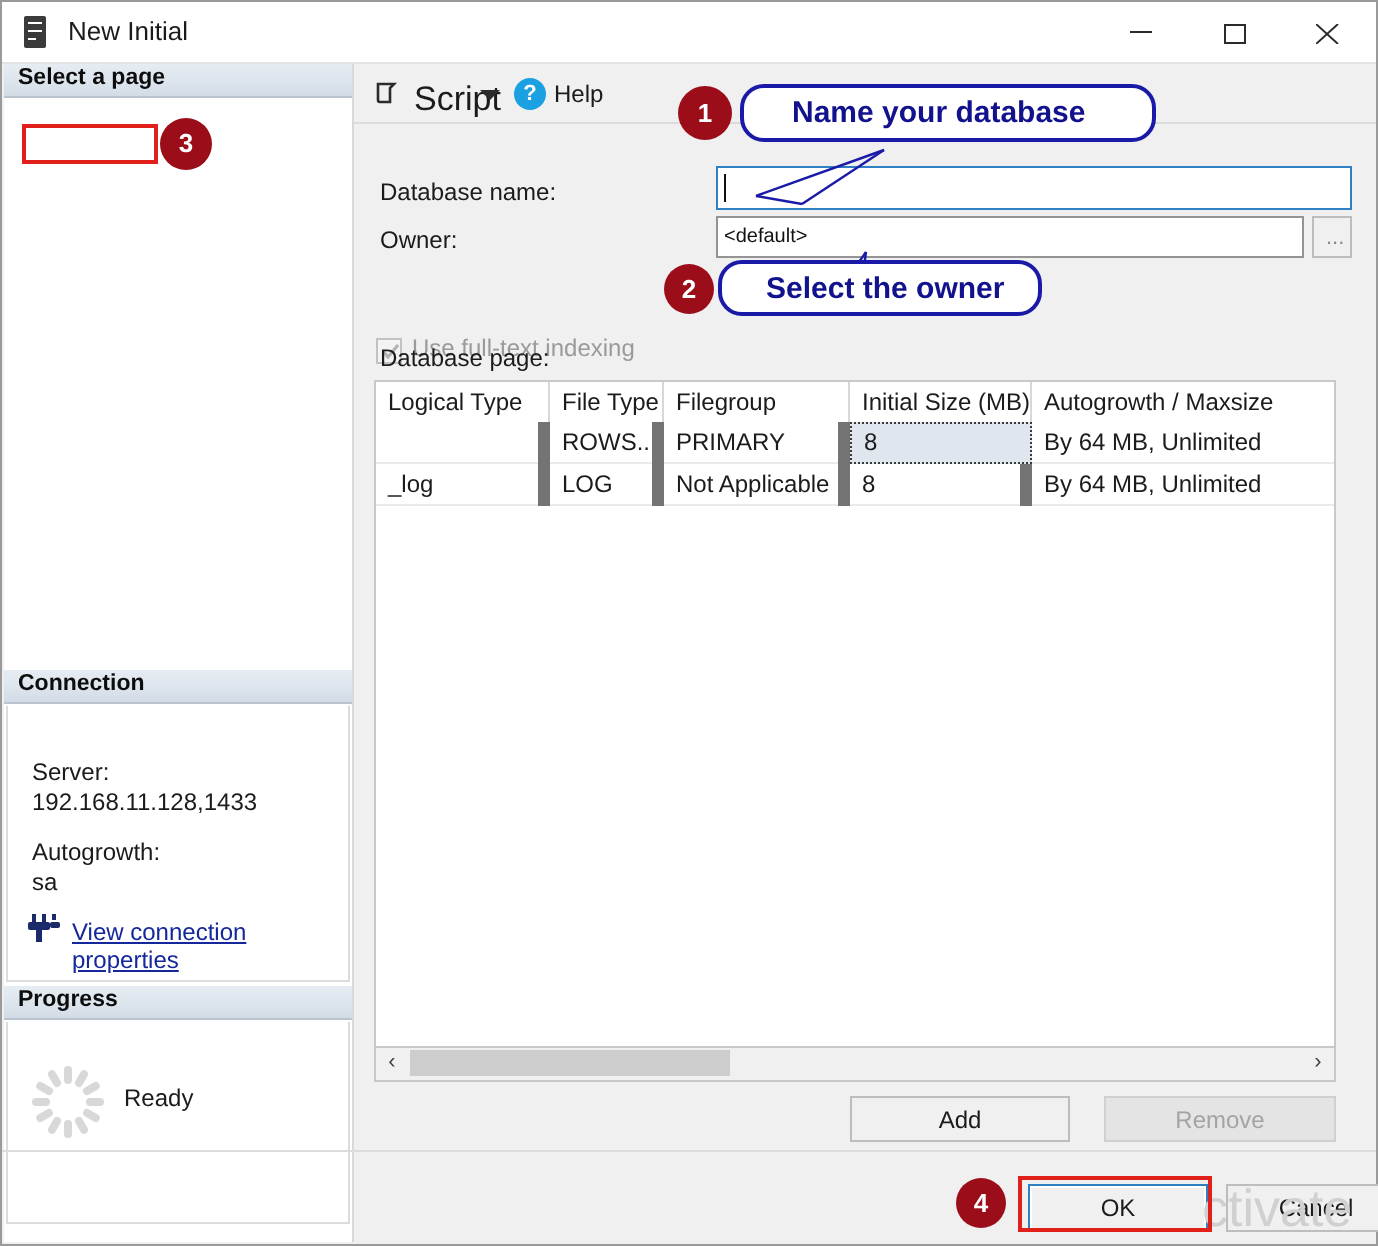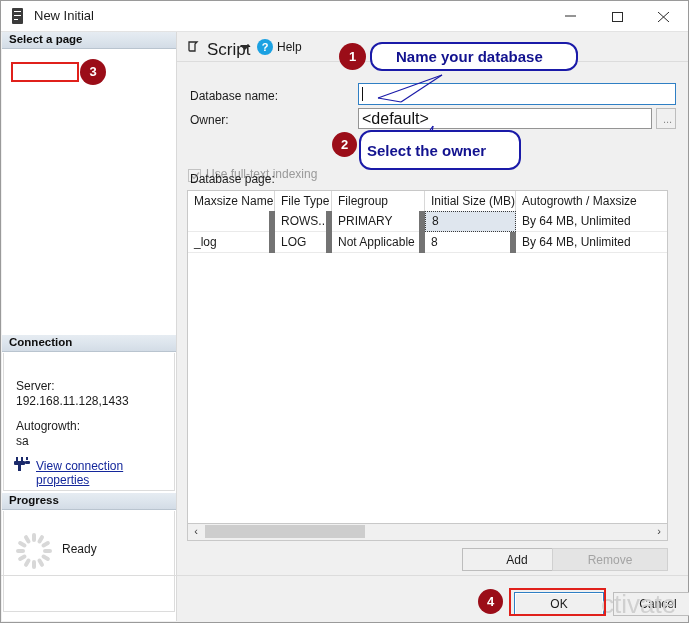--- a/index.html
+++ b/index.html
@@ -77,21 +77,21 @@
 
   #input-dbname {
     position:absolute; left:181px; top:51px; width:318px; height:22px;
     background:#fff; border:1px solid #2f7fc4; outline:none;
     font-family:"Liberation Sans", sans-serif; font-size:12px; padding:0 3px; color:#111;
   }
   .caretbar { position:absolute; left:185px; top:55px; width:1px; height:14px; background:#111; }
   #input-owner {
     position:absolute; left:181px; top:76px; width:294px; height:21px;
     background:#fff; border:1px solid #949494;
-    font-family:"Liberation Sans", sans-serif; font-size:16px; padding:0 3px; color:#111;
+    font-family:"Liberation Sans", sans-serif; font-size:10px; padding:0 3px; color:#111;
   }
   #btn-browse-owner {
     position:absolute; left:479px; top:76px; width:20px; height:21px;
     background:#f0f0f0; border:1px solid #bdbdbd; font-size:11px; color:#8a8a8a;
     line-height:12px; cursor:default; font-family:"Liberation Sans", sans-serif;
   }
 
   .checkrow { position:absolute; left:11px; top:137px; }
   .checkbox { position:absolute; left:0; top:0; width:13px; height:13px; background:#f3f3f3; border:1px solid #c2c2c2; }
   .checkmark { position:absolute; left:1px; top:0px; }
@@ -117,21 +117,21 @@
   .hscroll { position:absolute; left:10px; top:492px; width:481px; height:17px; background:#f0f0f0; border:1px solid #c8c8c8; border-top:none; }
   .hs-arrow { position:absolute; top:0; width:16px; height:15px; text-align:center; line-height:15px; font-size:11px; color:#3c3c3c; cursor:pointer; }
   #hs-left { left:0; } #hs-right { right:0; }
   .hs-thumb { position:absolute; left:17px; top:1px; width:160px; height:13px; background:#cdcdcd; cursor:pointer; }
 
   .btn {
     position:absolute; height:23px; background:#f0f0f0; border:1px solid #bdbdbd;
     font-family:"Liberation Sans", sans-serif; font-size:12px; color:#1b1b1b;
     text-align:center; cursor:default;
   }
-  #btn-add { left:248px; top:516px; width:110px;margin-left:37px; }
+  #btn-add { left:248px; top:516px; width:110px; }
   #btn-remove { left:375px; top:516px; width:116px; background:#e4e4e4; color:#a4a4a4; border-color:#d0d0d0; }
 
   .footer-sep { position:absolute; left:-176px; top:543px; width:687px; height:1px; background:#dcdcdc; }
   #btn-ok {
     position:absolute; left:337px; top:560px; width:90px; height:24px;
     background:#f0f0f0; border:1px solid #2f7fc4; box-shadow:inset 0 0 0 1px #ffffff;
   }
   #btn-cancel { left:436px; top:560px; width:90px; height:24px; }
 
   
@@ -255,21 +255,21 @@
             <path d="M2.5 6.5l2.5 3 5-6" fill="none" stroke="#b4b4b4" stroke-width="1.6"></path>
           </svg>
       </span>
       <span id="label-fulltext">Use full-text indexing</span>
     </div>
 
     <div id="label-dbfiles">Database page:</div>
 
     <div class="grid">
       <div class="grid-head">
-        <div class="gh" style="left:0;width:87px;">Maxsize Name</div>
+        <div class="gh" style="left:0;width:87px;">Logical Type</div>
         <div class="gh" style="left:87px;width:57px;">File Type</div>
         <div class="gh" style="left:144px;width:93px;">Filegroup</div>
         <div class="gh" style="left:237px;width:91px;">Initial Size (MB)</div>
         <div class="gh" style="left:328px;width:153px;border-right:none;">Autogrowth / Maxsize</div>
       </div>
 
       <div class="grow" style="top:20px;">
         <div class="gc" style="left:0;width:87px;"></div>
         <div class="gc" style="left:87px;width:57px;">ROWS...</div>
         <div class="gc" style="left:144px;width:93px;">PRIMARY</div>
@@ -311,21 +311,21 @@
     <path d="M411 155 L428 155" stroke="#1a1aa8" stroke-width="1.2" fill="none"></path>
   </svg>
 
   <div class="callout" style="left:369px; top:41px; width:208px; height:29px; padding-left:24px; font-size:15px;">
     <span>Name your database</span>
   </div>
   <div class="badge" style="left:338px; top:42px; width:27px; height:27px; line-height:27px;">
     <span>1</span>
   </div>
 
-  <div class="callout" style="left:358px; top:129px; width:162px; height:40px; padding-left:6px; font-size:15px;">
+  <div class="callout" style="left:358px; top:129px; width:162px; height:28px; padding-left:22px; font-size:15px;">
     <span>Select the owner</span>
   </div>
   <div class="badge" style="left:331px; top:131px; width:25px; height:25px; line-height:25px;">
     <span>2</span>
   </div>
 
   <div class="redbox" style="left:10px; top:61px; width:68px; height:20px;"></div>
   <div class="badge" style="left:79px; top:58px; width:26px; height:26px; line-height:26px;">
     <span>3</span>
   </div>

